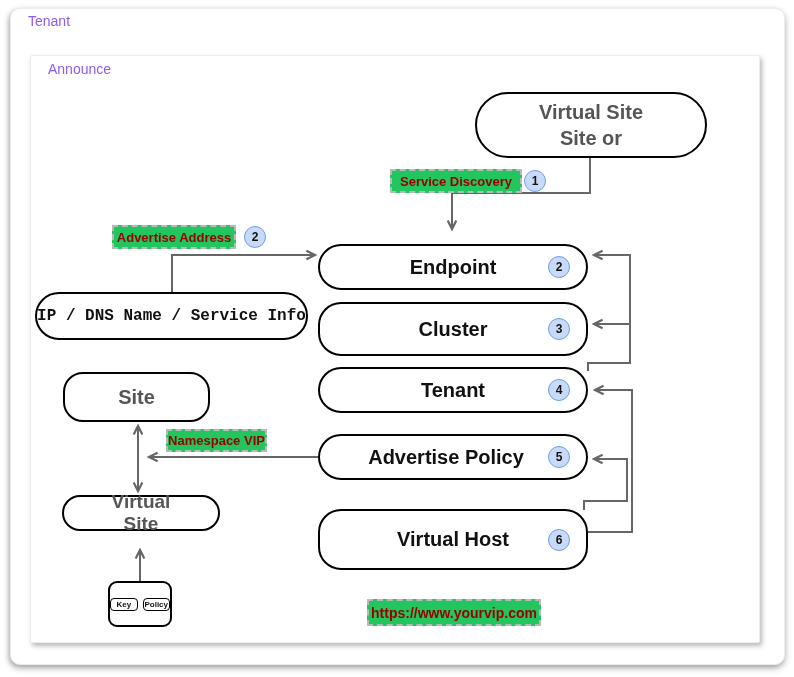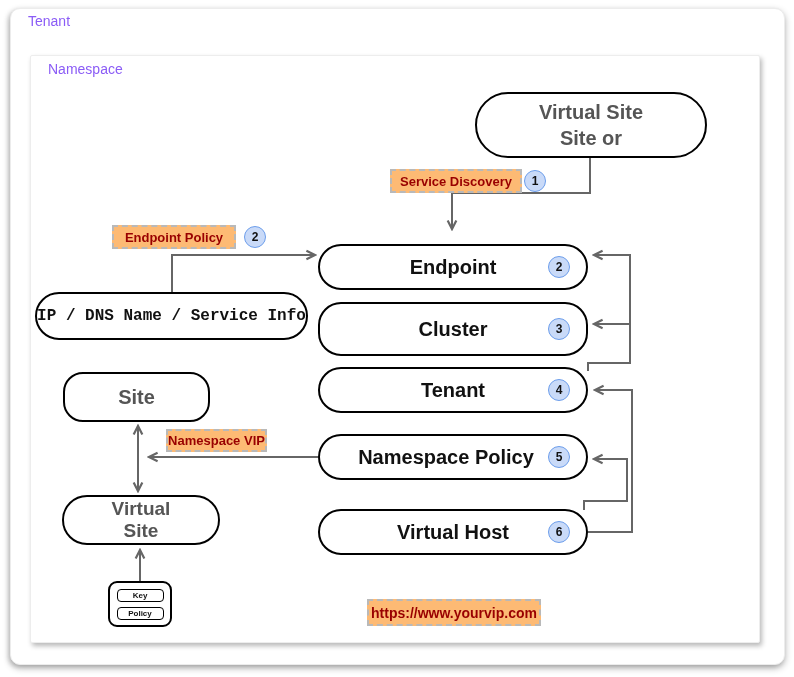--- a/index.html
+++ b/index.html
@@ -36,47 +36,47 @@
     position:absolute;right:16px;top:50%;transform:translateY(-50%);
   }
   .badge{
     width:22px;height:22px;border-radius:50%;
     background:#c9daf8;border:1px solid #6d9eeb;box-sizing:border-box;
     display:flex;align-items:center;justify-content:center;
     font-size:12px;font-weight:bold;color:#111;z-index:3;
   }
   .badge.float{position:absolute;}
   .tag{
-    position:absolute;box-sizing:border-box;background:#fdba74;
+    position:absolute;box-sizing:border-box;background:#22c55e;
     border:2px dashed #b9b9b9;color:#990000;font-weight:bold;font-size:13px;
     display:flex;align-items:center;justify-content:center;
     white-space:nowrap;z-index:2;
   }
   
   .legend{
     position:absolute;left:108px;top:581px;width:64px;height:46px;
     border:2px solid #000;border-radius:9px;background:#fff;box-sizing:border-box;
-    display:flex;flex-direction:column;align-items:center;justify-content:center;
+    display:flex;flex-direction:row;align-items:center;justify-content:center;
     gap:5px;z-index:2;
   }
   .legend-chip{
     width:47px;height:13px;border:1px solid #000;border-radius:4px;
     box-sizing:border-box;display:flex;align-items:center;justify-content:center;
     font-size:8px;font-weight:bold;color:#111;background:#fff;
   }
 </style>
 </head>
 <body>
 
 <div class="stage">
 
   <div class="tenant-box"></div>
   <div class="namespace-box"></div>
   <div class="box-title" style="left:28px;top:13px;">Tenant</div>
-  <div class="box-title" style="left:48px;top:61px;">Namespace</div>
+  <div class="box-title" style="left:48px;top:61px;">Announce</div>
 
   <svg class="wires" width="794" height="677" viewBox="0 0 794 677">
     <defs>
       <marker id="arrow" viewBox="0 0 12 12" refX="9" refY="6" markerWidth="13" markerHeight="13" orient="auto-start-reverse" markerUnits="userSpaceOnUse">
         <path d="M2,2 L10,6 L2,10" fill="none" stroke="#666" stroke-width="2"></path>
       </marker>
     </defs>
     <g fill="none" stroke="#666666" stroke-width="2">
       <path d="M590,158 L590,193 L452,193 L452,228" marker-end="url(#arrow)"></path>
       <path d="M172,292 L172,255 L314,255" marker-end="url(#arrow)"></path>
@@ -106,48 +106,48 @@
     <span>Cluster</span>
     <span class="badge node-badge">3</span>
   </div>
 
   <div class="node" style="left:318px;top:367px;width:270px;height:46px;border-radius:23px;font-size:20px;">
     <span>Tenant</span>
     <span class="badge node-badge">4</span>
   </div>
 
   <div class="node" style="left:318px;top:434px;width:270px;height:46px;border-radius:23px;font-size:20px;">
-    <span style="margin-right:14px;">Namespace Policy</span>
+    <span style="margin-right:14px;">Advertise Policy</span>
     <span class="badge node-badge">5</span>
   </div>
 
-  <div class="node" style="left:318px;top:509px;width:270px;height:46px;border-radius:23px;font-size:20px;">
+  <div class="node" style="left:318px;top:509px;width:270px;height:61px;border-radius:23px;font-size:20px;">
     <span>Virtual Host</span>
     <span class="badge node-badge">6</span>
   </div>
 
   <div class="node" style="left:35px;top:292px;width:273px;height:48px;border-radius:24px;font-size:16px;font-family:Liberation Mono, monospace;">
     <span>IP / DNS Name / Service Info</span>
   </div>
 
   <div class="node gray" style="left:63px;top:372px;width:147px;height:50px;border-radius:20px;font-size:20px;">
     <span>Site</span>
   </div>
 
-  <div class="node gray" style="left:62px;top:495px;width:158px;height:50px;border-radius:25px;font-size:19px;">
+  <div class="node gray" style="left:62px;top:495px;width:158px;height:36px;border-radius:25px;font-size:19px;">
     <div class="lines" style="line-height:1.15;">
       <div>Virtual</div>
       <div>Site</div>
     </div>
   </div>
 
   <div class="tag" style="left:390px;top:169px;width:132px;height:24px;">Service Discovery</div>
   <div class="badge float" style="left:524px;top:170px;">1</div>
 
-  <div class="tag" style="left:112px;top:225px;width:124px;height:24px;">Endpoint Policy</div>
+  <div class="tag" style="left:112px;top:225px;width:124px;height:24px;">Advertise Address</div>
   <div class="badge float" style="left:244px;top:226px;">2</div>
 
   <div class="tag" style="left:166px;top:429px;width:101px;height:23px;">Namespace VIP</div>
 
   <div class="tag" style="left:367px;top:563px;width:174px;height:27px;font-size:14px;margin-top:36px;">https://www.yourvip.com</div>
 
   <div class="legend">
     <div class="legend-chip">Key</div>
     <div class="legend-chip">Policy</div>
   </div>

